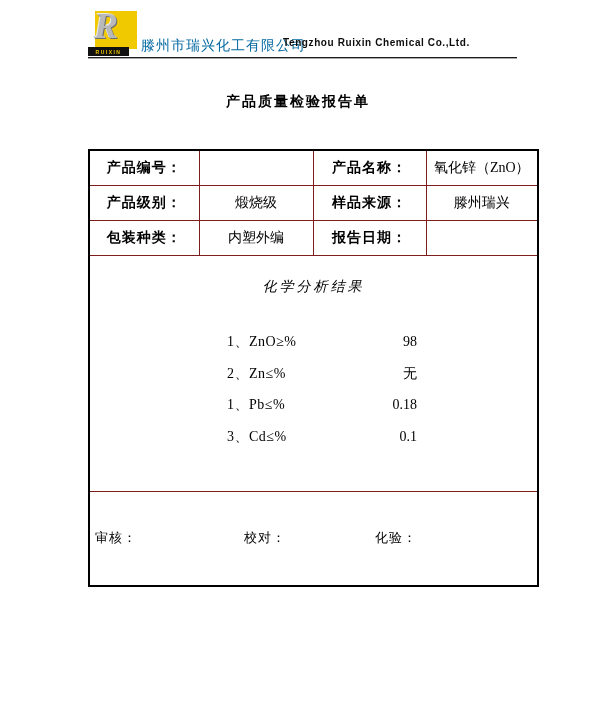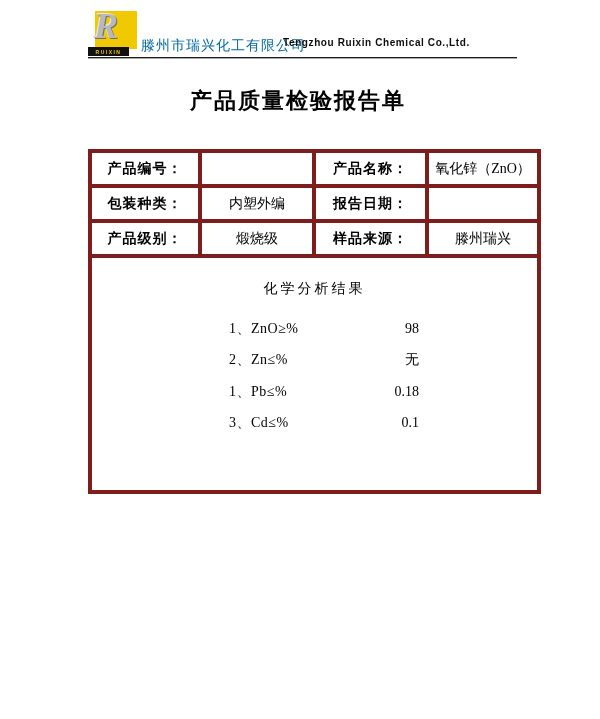--- a/index.html
+++ b/index.html
@@ -79,59 +79,60 @@
     border-bottom: 1px solid #a9a9a9;
   }
 
   
   .title {
     position: absolute;
     left: 0; right: 4px; top: 88px;
     text-align: center;
     font-family: "Liberation Sans", sans-serif;
     font-weight: bold;
-    font-size: 22px;
+    font-size: 14px;
     line-height: 26px;
     letter-spacing: 2px;
     color: #000;
   }
 
   
   table.report {
     position: absolute;
     left: 88px; top: 149px;
     width: 449px;
     border-collapse: collapse;
     table-layout: fixed;
     border: 2px solid #000;
   }
   table.report td {
-    border: 4px solid #7f1d1d;
+    border: 1px solid #7f1d1d;
     vertical-align: middle;
     text-align: center;
     font-size: 14px;
     overflow: hidden;
   }
   td.lab {
     font-family: "Liberation Sans", sans-serif;
     font-weight: bold;
     letter-spacing: 1px;
   }
   td.val { font-weight: normal; }
 
   
   td.analysis-cell { position: relative; height: 236px; }
   .analysis-heading {
     position: absolute;
     left: 0; right: 0; top: 22px;
     text-align: center;
     font-size: 14px;
     letter-spacing: 3px;
-  }
-  .analysis-list { position: absolute; left: 0; right: 0; top: 55px; }
+    font-style: italic;
+  }
+  .analysis-list { position: absolute; left: 0; right: 0; top: 71px; }
   .analysis-item {
     height: 31.5px;
     margin-left: 137px;
     width: 190px;
     display: flex;
     justify-content: space-between;
     align-items: center;
     font-size: 14px;
   }
   .a-label { letter-spacing: 0.5px; }
@@ -185,31 +186,31 @@
         <col style="width:112px">
     </colgroup>
     <tbody>
       <tr style="height:35px">
         <td class="lab">产品编号：</td>
         <td class="val"></td>
         <td class="lab">产品名称：</td>
         <td class="val">氧化锌（ZnO）</td>
       </tr>
       <tr style="height:35px">
+        <td class="lab">产品级别：</td>
+        <td class="val">煅烧级</td>
+        <td class="lab">样品来源：</td>
+        <td class="val">滕州瑞兴</td>
+      </tr>
+      <tr style="height:35px">
         <td class="lab">包装种类：</td>
         <td class="val">内塑外编</td>
         <td class="lab">报告日期：</td>
         <td class="val"></td>
       </tr>
-      <tr style="height:35px">
-        <td class="lab">产品级别：</td>
-        <td class="val">煅烧级</td>
-        <td class="lab">样品来源：</td>
-        <td class="val">滕州瑞兴</td>
-      </tr>
 
       <tr>
         <td class="analysis-cell" colspan="4">
           <div class="analysis-heading">化学分析结果</div>
           <div class="analysis-list">
             <div class="analysis-item">
               <span class="a-label">1、ZnO≥%</span>
               <span class="a-value">98</span>
             </div>
             <div class="analysis-item">
@@ -222,16 +223,23 @@
             </div>
             <div class="analysis-item">
               <span class="a-label">3、Cd≤%</span>
               <span class="a-value">0.1</span>
             </div>
           </div>
         </td>
       </tr>
 
 
+      <tr>
+        <td class="signoff-cell" colspan="4">
+          <span class="sign-review">审核：</span>
+          <span class="sign-proof">校对：</span>
+          <span class="sign-assay">化验：</span>
+        </td>
+      </tr>
     </tbody>
   </table>
 
 </div>
 
 </body></html>

